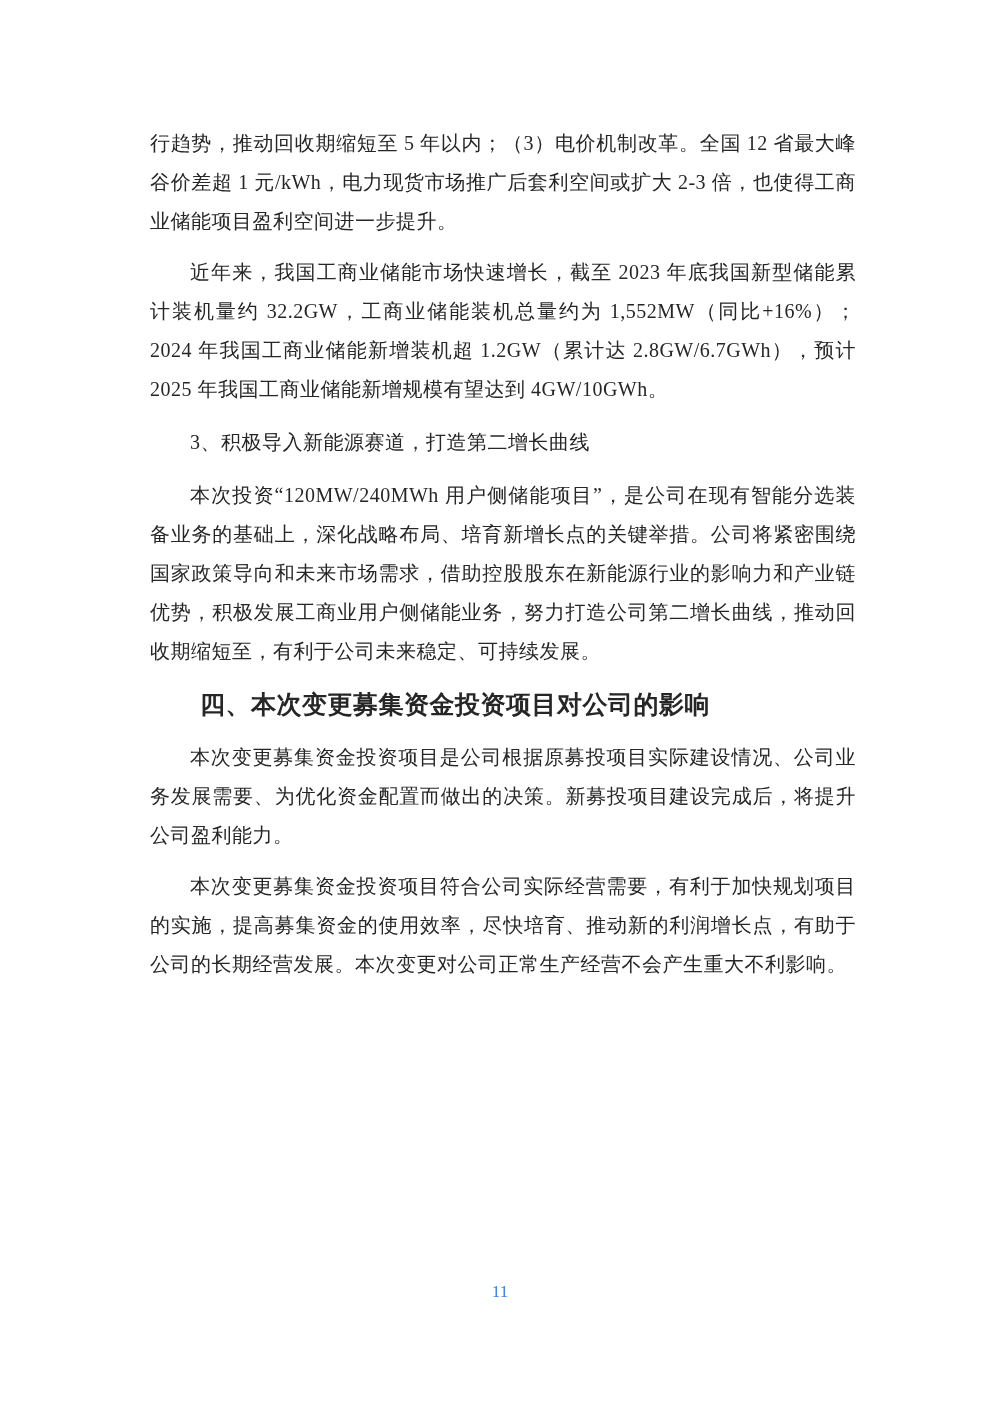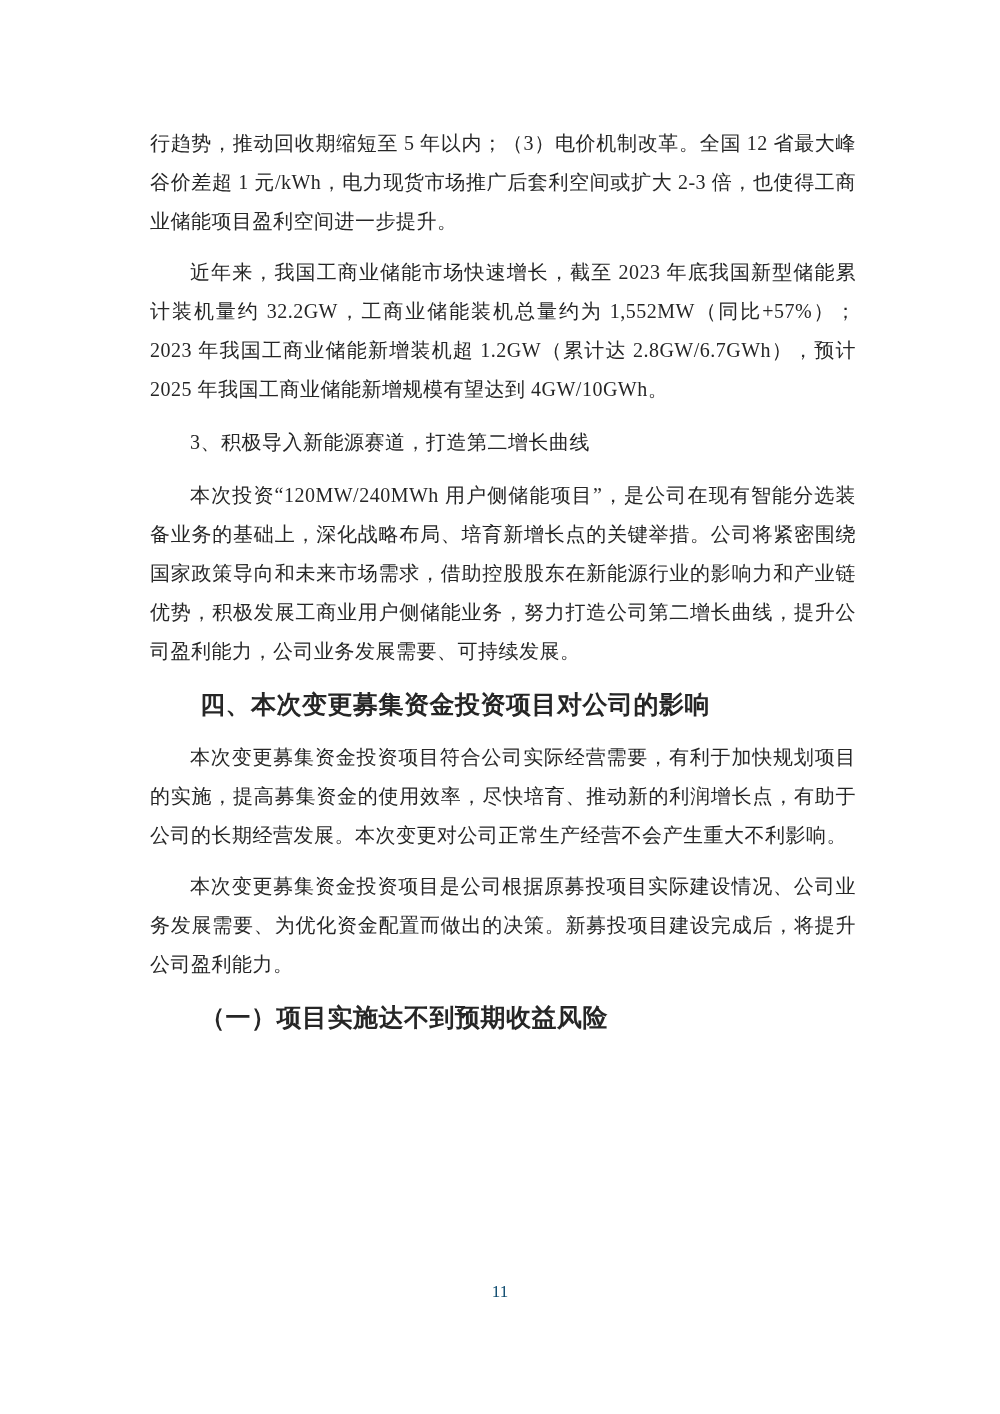--- a/index.html
+++ b/index.html
@@ -49,31 +49,30 @@
     line-height: 39px;
   }
   .page-number {
     position: absolute;
     top: 1281px;
     left: 0;
     width: 100%;
     text-align: center;
     font-size: 17px;
     line-height: 22px;
-    color: #0c4a6e;
+    color: #3b82f6;
   }
 </style>
 </head>
 <body>
 
 <div class="page">
   <div class="content">
     <p class="para no-indent">行趋势，推动回收期缩短至 5 年以内；（3）电价机制改革。全国 12 省最大峰谷价差超 1 元/kWh，电力现货市场推广后套利空间或扩大 2-3 倍，也使得工商业储能项目盈利空间进一步提升。</p>
-    <p class="para">近年来，我国工商业储能市场快速增长，截至 2023 年底我国新型储能累计装机量约 32.2GW，工商业储能装机总量约为 1,552MW（同比+57%）；2023 年我国工商业储能新增装机超 1.2GW（累计达 2.8GW/6.7GWh），预计 2025 年我国工商业储能新增规模有望达到 4GW/10GWh。</p>
+    <p class="para">近年来，我国工商业储能市场快速增长，截至 2023 年底我国新型储能累计装机量约 32.2GW，工商业储能装机总量约为 1,552MW（同比+16%）；2024 年我国工商业储能新增装机超 1.2GW（累计达 2.8GW/6.7GWh），预计 2025 年我国工商业储能新增规模有望达到 4GW/10GWh。</p>
     <h3 class="num-heading">3、积极导入新能源赛道，打造第二增长曲线</h3>
-    <p class="para">本次投资“120MW/240MWh 用户侧储能项目”，是公司在现有智能分选装备业务的基础上，深化战略布局、培育新增长点的关键举措。公司将紧密围绕国家政策导向和未来市场需求，借助控股股东在新能源行业的影响力和产业链优势，积极发展工商业用户侧储能业务，努力打造公司第二增长曲线，提升公司盈利能力，公司业务发展需要、可持续发展。</p>
+    <p class="para">本次投资“120MW/240MWh 用户侧储能项目”，是公司在现有智能分选装备业务的基础上，深化战略布局、培育新增长点的关键举措。公司将紧密围绕国家政策导向和未来市场需求，借助控股股东在新能源行业的影响力和产业链优势，积极发展工商业用户侧储能业务，努力打造公司第二增长曲线，推动回收期缩短至，有利于公司未来稳定、可持续发展。</p>
     <h2 class="bold-heading">四、本次变更募集资金投资项目对公司的影响</h2>
+    <p class="para">本次变更募集资金投资项目是公司根据原募投项目实际建设情况、公司业务发展需要、为优化资金配置而做出的决策。新募投项目建设完成后，将提升公司盈利能力。</p>
     <p class="para">本次变更募集资金投资项目符合公司实际经营需要，有利于加快规划项目的实施，提高募集资金的使用效率，尽快培育、推动新的利润增长点，有助于公司的长期经营发展。本次变更对公司正常生产经营不会产生重大不利影响。</p>
-    <p class="para">本次变更募集资金投资项目是公司根据原募投项目实际建设情况、公司业务发展需要、为优化资金配置而做出的决策。新募投项目建设完成后，将提升公司盈利能力。</p>
-    <h2 class="bold-heading">（一）项目实施达不到预期收益风险</h2>
   </div>
   <div class="page-number">11</div>
 </div>
 
 </body></html>

